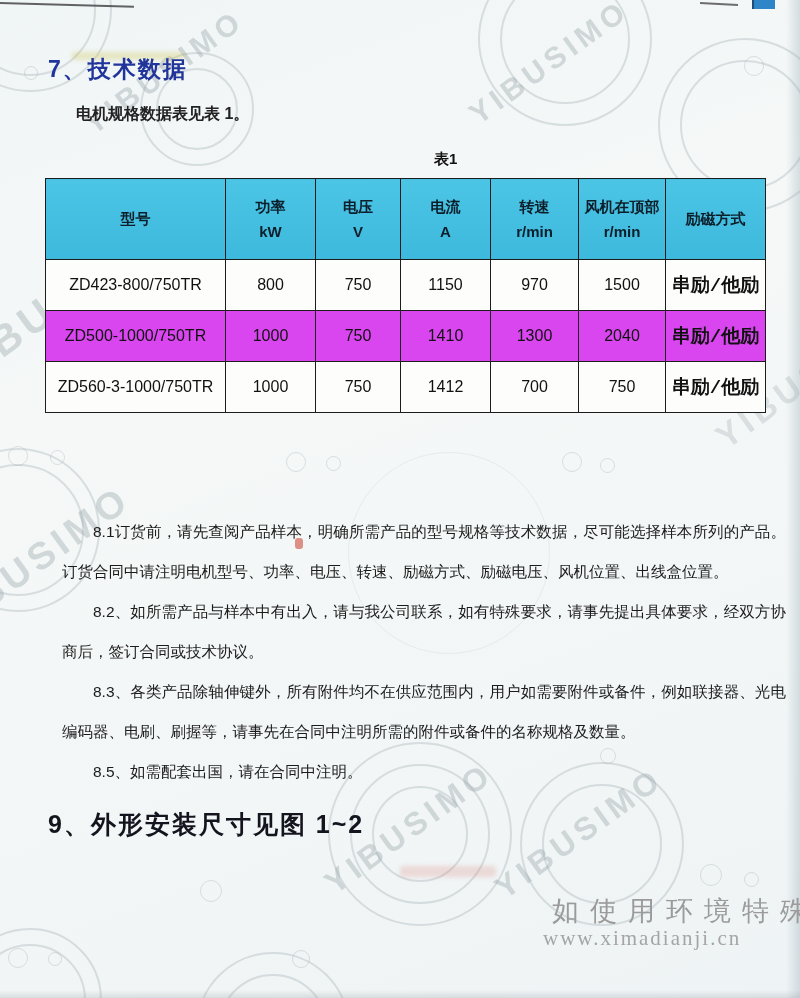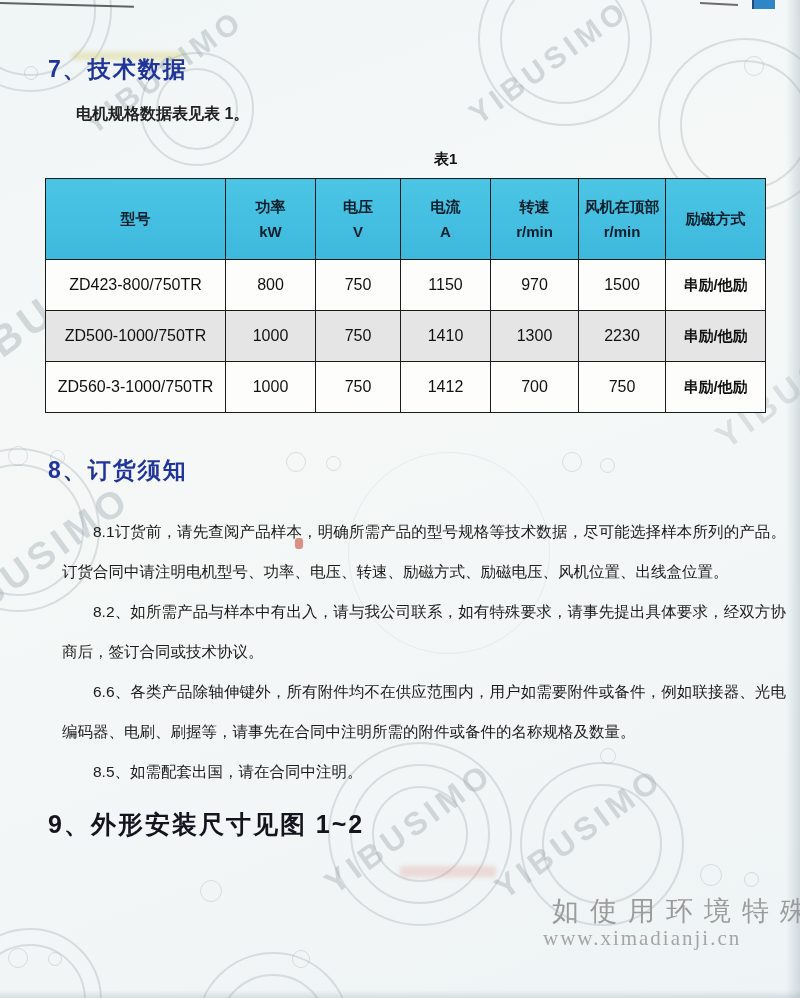--- a/index.html
+++ b/index.html
@@ -31,22 +31,22 @@
   .h-dark{position:absolute;font-weight:bold;color:#14141e;font-size:25px;letter-spacing:2px;}
   .intro{position:absolute;left:76px;top:104px;font-size:16px;font-weight:bold;color:#222;}
   .tbl-caption{position:absolute;left:394px;top:150px;font-size:15px;font-weight:bold;color:#111;margin-left:40px;}
   table.spec{position:absolute;left:45px;top:178px;border-collapse:collapse;table-layout:fixed;background:#fdfdfc;}
   table.spec td,table.spec th{border:1.5px solid #1c1c1c;text-align:center;vertical-align:middle;padding:0 2px;}
   table.spec thead th{height:80px;background:linear-gradient(to bottom,#4cc5e5,#3db9dd);font-size:15px;color:#0b1e2a;}
   .h-name{font-weight:bold;}
   .h-unit{font-weight:bold;margin-top:6px;}
   .h-unit:empty{display:none;}
   table.spec tbody td{height:50px;font-size:16px;font-family:Liberation Sans, sans-serif;color:#111;}
-  table.spec tbody td.cjk{font-family:Liberation Sans, sans-serif;font-weight:bold;font-size:15px;}
-  table.spec tbody tr.hl td{background:#e5e5e5;}
+  table.spec tbody td.cjk{font-family:Liberation Mono, monospace;font-weight:bold;font-size:19px;}
+  table.spec tbody tr.hl td{background:#d946ef;}
   .paras{position:absolute;left:42px;top:512px;width:724px;font-size:15.5px;line-height:40px;text-align:justify;color:#1b1b1b;font-weight:500;margin-left:20px;}
   .paras p{margin:0;text-indent:2em;}
   .footer-brand{position:absolute;left:552px;top:893px;font-family:"Liberation Serif","DejaVu Serif",serif;font-size:27px;color:#9b9b9b;letter-spacing:11px;white-space:nowrap;}
   .footer-url{position:absolute;left:543px;top:926px;font-family:"Liberation Serif","DejaVu Serif",serif;font-size:21px;color:#a5a5a5;letter-spacing:2px;}
 </style>
 </head>
 <body>
 
 <div class="page">
 
@@ -162,40 +162,39 @@
         <td>970</td>
         <td>1500</td>
         <td class="cjk">串励/他励</td>
       </tr>
       <tr class="hl">
         <td>ZD500-1000/750TR</td>
         <td>1000</td>
         <td>750</td>
         <td>1410</td>
         <td>1300</td>
-        <td>2230</td>
+        <td>2040</td>
         <td class="cjk">串励/他励</td>
       </tr>
       <tr>
         <td>ZD560-3-1000/750TR</td>
         <td>1000</td>
         <td>750</td>
         <td>1412</td>
         <td>700</td>
         <td>750</td>
         <td class="cjk">串励/他励</td>
       </tr>
     </tbody>
   </table>
 
-  <div class="h-blue" style="left:48px;top:455px;">8、订货须知</div>
   <div class="paras">
     <p>8.1订货前，请先查阅产品样本，明确所需产品的型号规格等技术数据，尽可能选择样本所列的产品。订货合同中请注明电机型号、功率、电压、转速、励磁方式、励磁电压、风机位置、出线盒位置。</p>
     <p>8.2、如所需产品与样本中有出入，请与我公司联系，如有特殊要求，请事先提出具体要求，经双方协商后，签订合同或技术协议。</p>
-    <p>6.6、各类产品除轴伸键外，所有附件均不在供应范围内，用户如需要附件或备件，例如联接器、光电编码器、电刷、刷握等，请事先在合同中注明所需的附件或备件的名称规格及数量。</p>
+    <p>8.3、各类产品除轴伸键外，所有附件均不在供应范围内，用户如需要附件或备件，例如联接器、光电编码器、电刷、刷握等，请事先在合同中注明所需的附件或备件的名称规格及数量。</p>
     <p>8.5、如需配套出国，请在合同中注明。</p>
   </div>
 
   <div class="h-dark" style="left:48px;top:808px;">9、外形安装尺寸见图 1~2</div>
 
   <div class="footer-brand">如使用环境特殊</div>
   <div class="footer-url">www.ximadianji.cn</div>
 
 </div>
 

